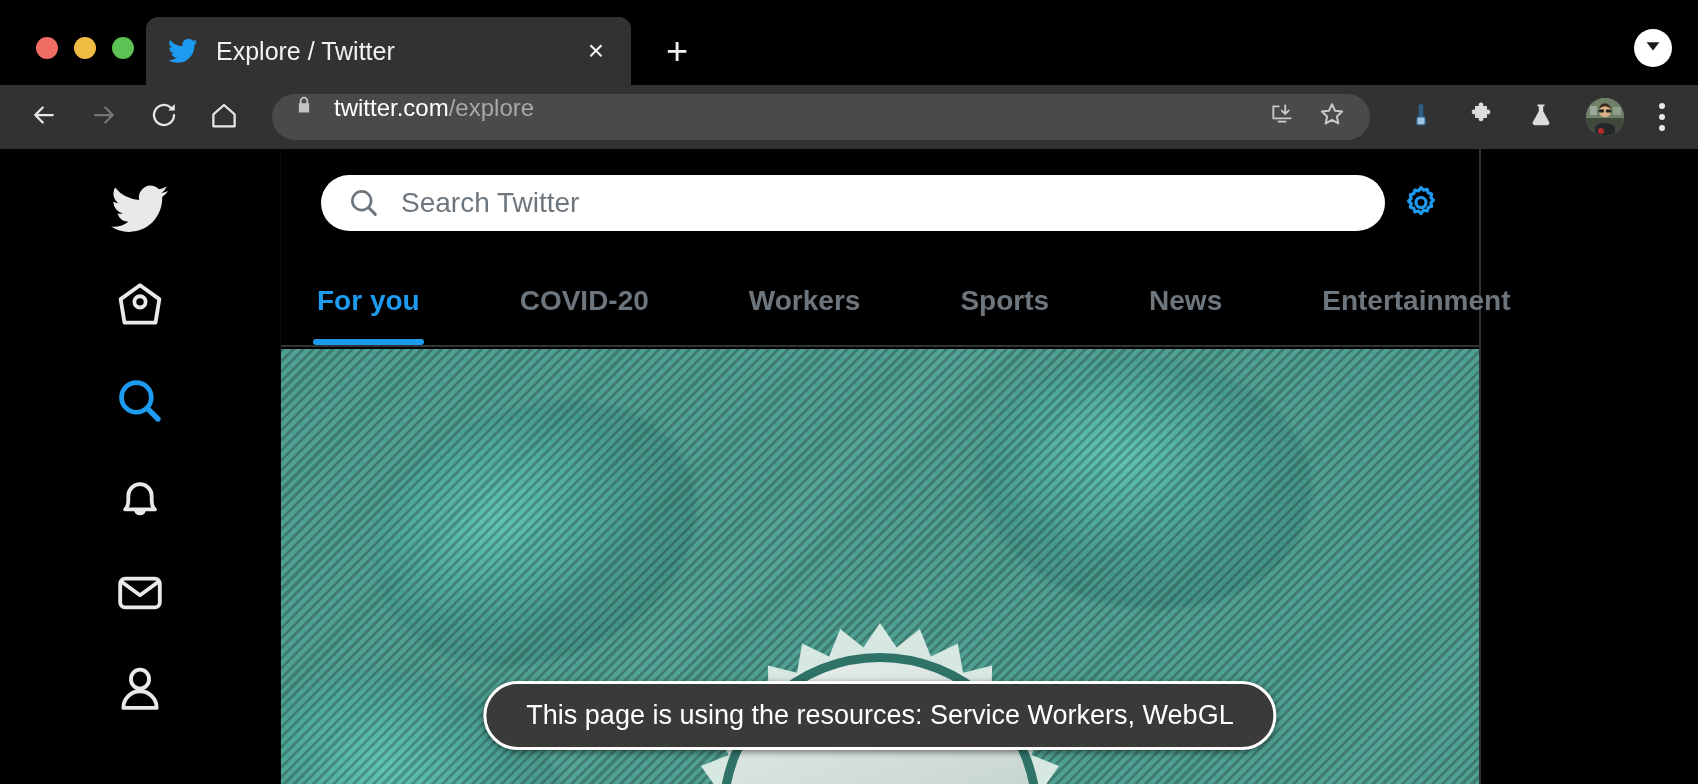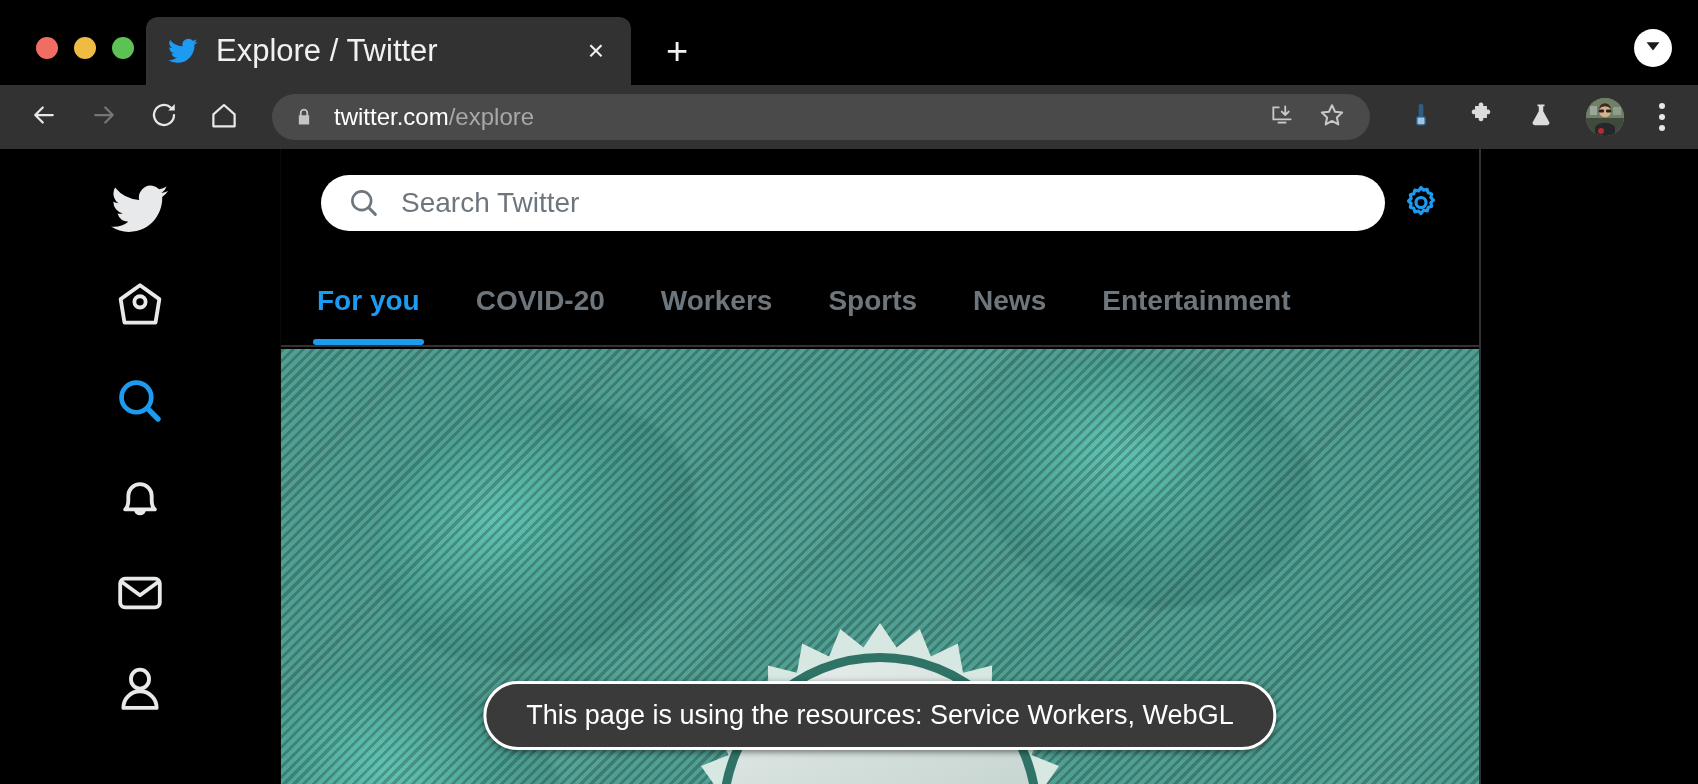--- a/index.html
+++ b/index.html
@@ -30,21 +30,21 @@
     width: 485px; height: 68px;
     background: #323232;
     border-radius: 12px 12px 0 0;
     display: flex; align-items: center;
     padding: 0 18px 0 22px;
     margin-left: 12px;
     position: relative;
   }
   .tab-favicon { width: 30px; height: 30px; flex: 0 0 30px; margin-right: 18px; }
   .tab-title {
-    color: #f1f1f1; font-size: 31px; flex: 1;
+    color: #f1f1f1; font-size: 25px; flex: 1;
     white-space: nowrap; overflow: hidden; text-overflow: ellipsis;
   }
   .tab-close {
     width: 34px; height: 34px; flex: 0 0 34px;
     display: flex; align-items: center; justify-content: center;
     color: #f1f1f1; font-size: 28px; line-height: 1;
   }
   .newtab {
     width: 48px; height: 48px; margin-left: 22px; margin-bottom: 10px;
     display: flex; align-items: center; justify-content: center;
@@ -59,21 +59,21 @@
   .toolbar {
     height: 64px; background: #323232;
     display: flex; align-items: center; padding: 0 18px 0 14px;
   }
   .nav-btn {
     width: 48px; height: 48px; margin: 0 6px;
     display: flex; align-items: center; justify-content: center;
   }
   .omnibox {
     flex: 1; height: 46px; background: #4a4a4a;
-    border-radius: 23px; display: flex; align-items: center;
+    border-radius: 23px; display: flex; align-items: flex-start;
     margin: 0 14px 0 18px; padding: 0 16px 0 22px;
   }
   .lock { width: 20px; height: 22px; flex: 0 0 20px; margin-right: 20px; }
   .url { font-size: 24px; color: #fff; flex: 1; white-space: nowrap; }
   .url .path { color: #a8a8a8; }
   .omni-action { width: 44px; height: 44px; margin-left: 6px;
     display: flex; align-items: center; justify-content: center; }
   .tb-icon { width: 46px; height: 46px; margin-left: 14px;
     display: flex; align-items: center; justify-content: center; }
   .avatar {
@@ -104,21 +104,21 @@
   .searchbox {
     flex: 1; height: 56px; background: #ffffff; border-radius: 31px;
     display: flex; align-items: center; padding: 0 26px;
   }
   .search-ico { width: 34px; height: 34px; flex: 0 0 34px; margin-right: 20px; }
   .search-ph { color: #6e767d; font-size: 28px; }
   .gear { width: 72px; flex: 0 0 72px; display: flex;
           align-items: center; justify-content: center; }
 
   .tabs { height: 90px; display: flex; align-items: flex-end;
-          padding-left: 8px; border-bottom: 2px solid #2f3336; }
+          padding-left: 8px; border-bottom: 2px solid #2f3336; gap: 44px; }
   .etab { padding: 0 28px; height: 88px; display: flex;
           align-items: center; position: relative; }
   .etab span { font-size: 28px; font-weight: bold; color: #6e767d; white-space: nowrap; }
   .etab.active span { color: #1d9bf0; }
   .etab.active::after {
     content: ""; position: absolute; left: 24px; right: 24px; bottom: 0;
     height: 6px; border-radius: 3px; background: #1d9bf0;
   }
 
   

